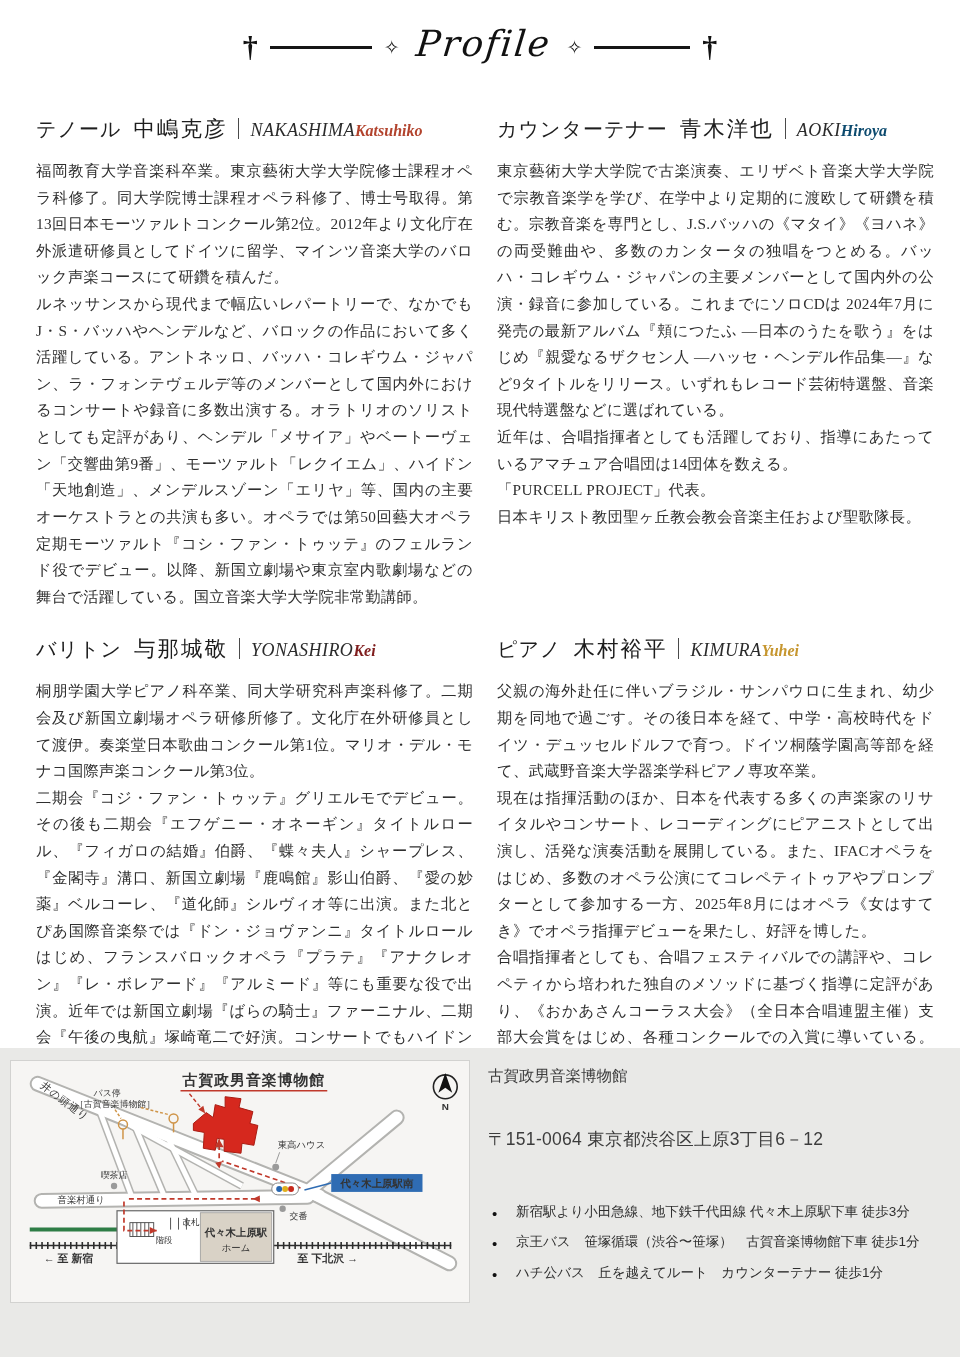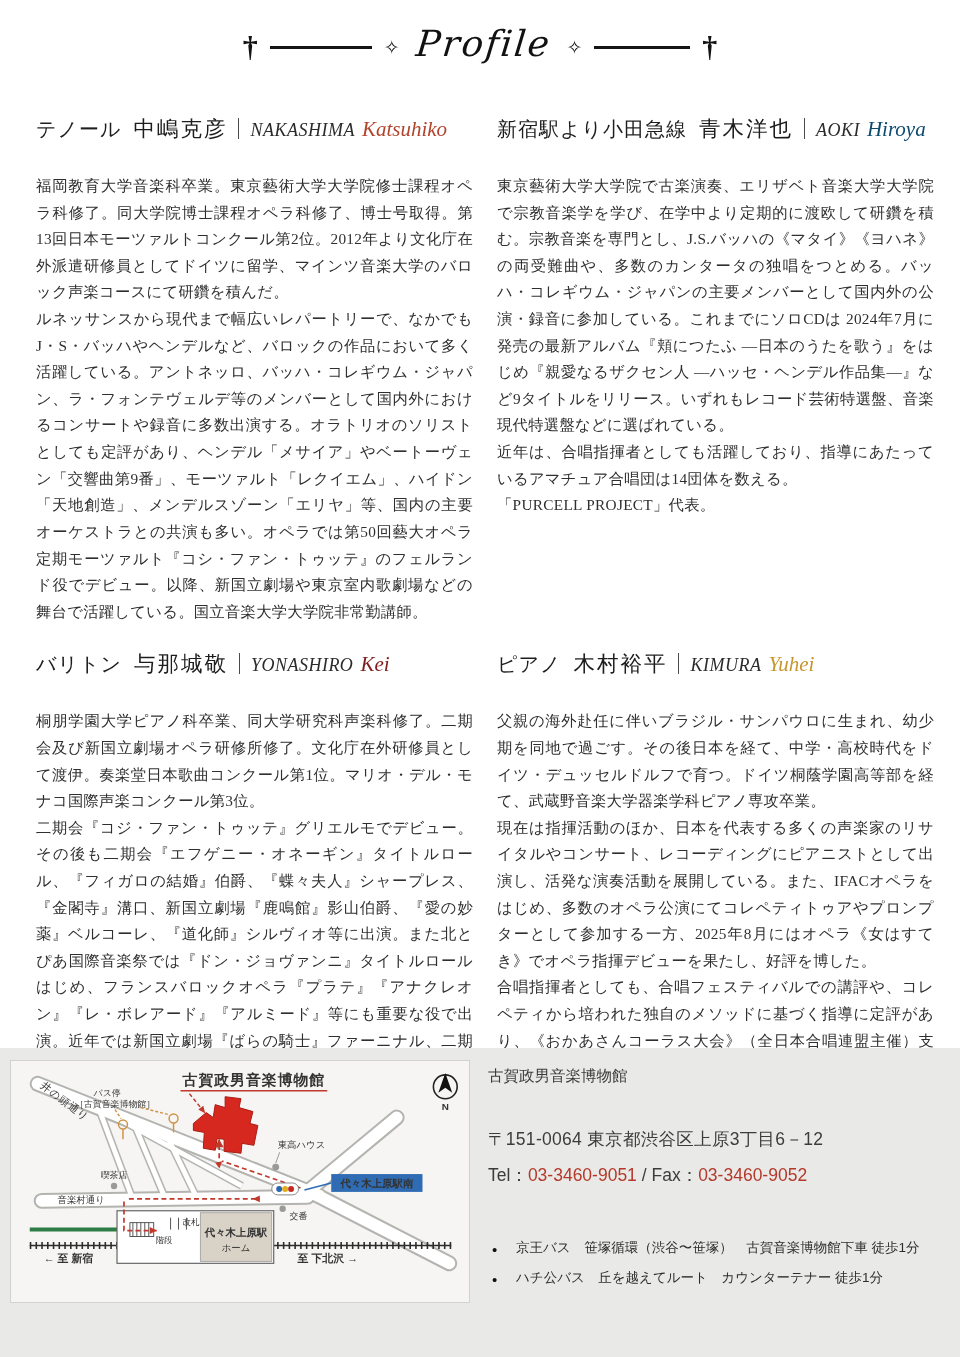--- a/index.html
+++ b/index.html
@@ -32,22 +32,22 @@
     margin:0;font-weight:normal;font-size:20px;color:#1d1d1d;
     display:flex;align-items:baseline;white-space:nowrap;
   }
   .profile .role{letter-spacing:1px;}
   .profile .name-jp{margin-left:12px;font-size:21.5px;letter-spacing:2px;}
   .profile .sep{
     display:inline-block;width:1px;height:21px;background:#4a4a4a;
     margin:0 11px;align-self:center;
   }
   .profile .name-en{font-style:italic;font-size:18px;color:#2b2b2b;letter-spacing:.5px;}
-  .profile .name-en-given{font-style:italic;font-size:21px;margin-left:7px;}
-  .profile .bio{margin-top:30px;}
+  .profile .name-en-given{font-style:italic;font-size:16px;font-weight:bold;}
+  .profile .bio{margin-top:15px;}
   .profile .bio p{
     margin:0;font-size:15.3px;line-height:1.74;color:#2f2f2f;
     text-align:justify;letter-spacing:.3px;
   }
   
   .bottom{
     position:absolute;left:0;right:0;top:1048px;bottom:0;background:#e9e9e7;
     font-family:"Liberation Sans","DejaVu Sans",sans-serif;
   }
   .map-wrap{
@@ -89,30 +89,31 @@
       <span class="name-en-given" style="color: rgb(178, 67, 45);">Katsuhiko</span>
     </h2>
     <div class="bio">
       <p>福岡教育大学音楽科卒業。東京藝術大学大学院修士課程オペラ科修了。同大学院博士課程オペラ科修了、博士号取得。第13回日本モーツァルトコンクール第2位。2012年より文化庁在外派遣研修員としてドイツに留学、マインツ音楽大学のバロック声楽コースにて研鑽を積んだ。</p>
       <p>ルネッサンスから現代まで幅広いレパートリーで、なかでもJ・S・バッハやヘンデルなど、バロックの作品において多く活躍している。アントネッロ、バッハ・コレギウム・ジャパン、ラ・フォンテヴェルデ等のメンバーとして国内外におけるコンサートや録音に多数出演する。オラトリオのソリストとしても定評があり、ヘンデル「メサイア」やベートーヴェン「交響曲第9番」、モーツァルト「レクイエム」、ハイドン「天地創造」、メンデルスゾーン「エリヤ」等、国内の主要オーケストラとの共演も多い。オペラでは第50回藝大オペラ定期モーツァルト『コシ・ファン・トゥッテ』のフェルランド役でデビュー。以降、新国立劇場や東京室内歌劇場などの舞台で活躍している。国立音楽大学大学院非常勤講師。</p>
     </div>
   </section>
 
   <section class="profile">
     <h2>
-      <span class="role">新宿駅より小田急線</span>
+      <span class="role">カウンターテナー</span>
       <span class="name-jp">青木洋也</span>
       <span class="sep"></span>
       <span class="name-en">AOKI</span>
       <span class="name-en-given" style="color: #0c4a6e;">Hiroya</span>
     </h2>
     <div class="bio">
       <p>東京藝術大学大学院で古楽演奏、エリザベト音楽大学大学院で宗教音楽学を学び、在学中より定期的に渡欧して研鑽を積む。宗教音楽を専門とし、J.S.バッハの《マタイ》《ヨハネ》の両受難曲や、多数のカンタータの独唱をつとめる。バッハ・コレギウム・ジャパンの主要メンバーとして国内外の公演・録音に参加している。これまでにソロCDは 2024年7月に発売の最新アルバム『頬につたふ ―日本のうたを歌う』をはじめ『親愛なるザクセン人 ―ハッセ・ヘンデル作品集―』など9タイトルをリリース。いずれもレコード芸術特選盤、音楽現代特選盤などに選ばれている。</p>
       <p>近年は、合唱指揮者としても活躍しており、指導にあたっているアマチュア合唱団は14団体を数える。</p>
       <p>「PURCELL PROJECT」代表。</p>
+      <p>日本キリスト教団聖ヶ丘教会教会音楽主任および聖歌隊長。</p>
     </div>
   </section>
 
   <section class="profile">
     <h2>
       <span class="role">バリトン</span>
       <span class="name-jp">与那城敬</span>
       <span class="sep"></span>
       <span class="name-en">YONASHIRO</span>
       <span class="name-en-given" style="color: #7f1d1d;">Kei</span>
@@ -261,21 +262,19 @@
         <circle cx="437" cy="26" r="12" fill="none" stroke="#222" stroke-width="1.6"></circle>
         <path d="M437,12 L444,32 L437,27 L430,32 Z" fill="#111"></path>
         <text x="437" y="49" font-size="10" font-weight="bold" text-anchor="middle" fill="#111">N</text>
       </g>
     </svg>
   </div>
 
   <div class="info">
     <div class="venue-name">古賀政男音楽博物館</div>
     <div class="venue-address">〒151-0064 東京都渋谷区上原3丁目6－12</div>
-    <div class="venue-telfax">
-      <span>Tel：</span><span class="num">03-3460-9051</span><span> / </span><span>Fax：</span><span class="num">03-3460-9052</span>
-    </div>
     <ul class="access">
+      <li>新宿駅より小田急線、地下鉄千代田線 代々木上原駅下車 徒歩3分</li>
       <li>京王バス　笹塚循環（渋谷〜笹塚）　古賀音楽博物館下車 徒歩1分</li>
       <li>ハチ公バス　丘を越えてルート　カウンターテナー 徒歩1分</li>
     </ul>
   </div>
 </div>
 
 </body></html>

